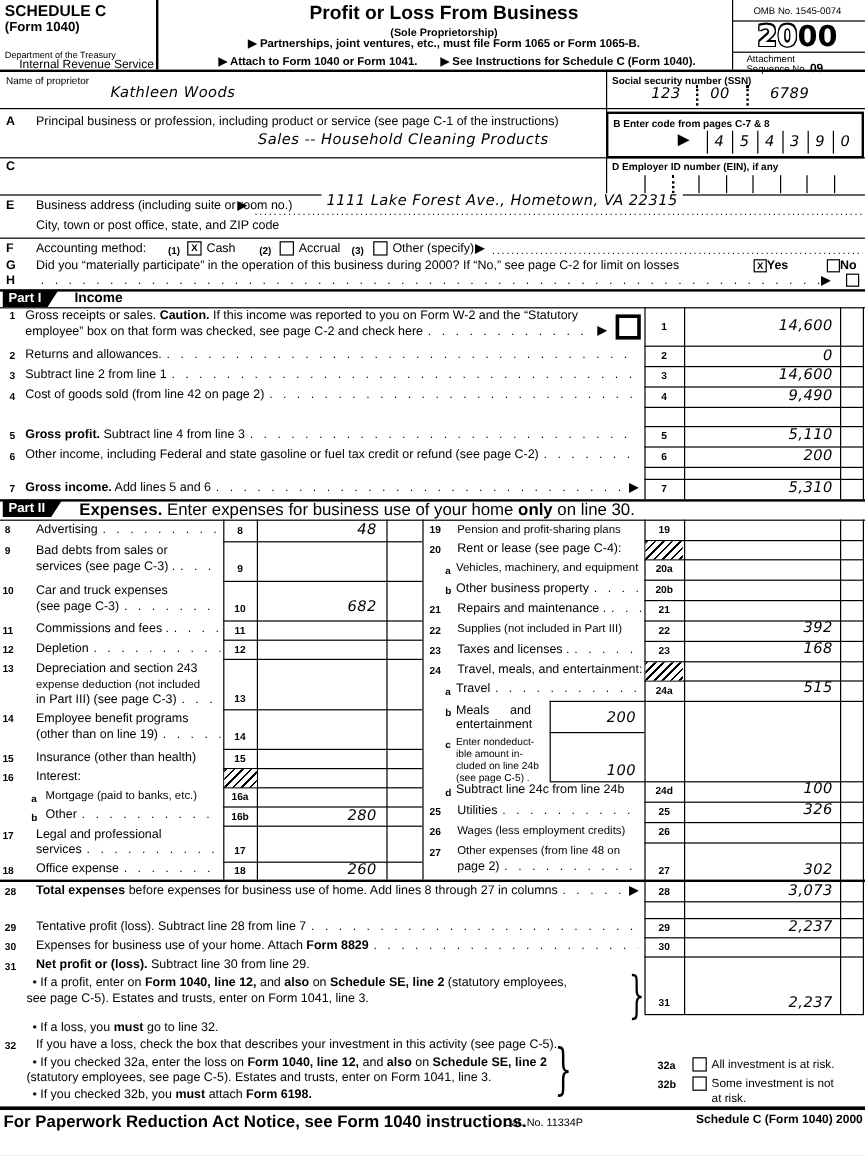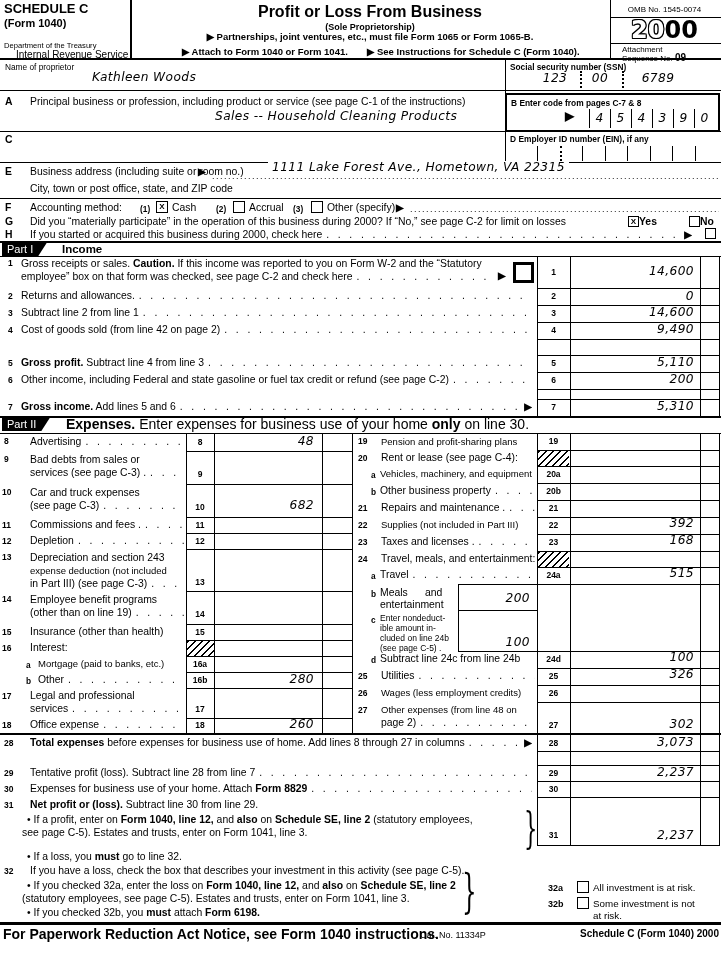--- a/index.html
+++ b/index.html
@@ -15,21 +15,21 @@
   .hl{position:absolute;height:1px;background:#000;}
   .hl2{position:absolute;height:2px;background:#000;}
   .vl{position:absolute;width:1px;background:#000;}
   .vl2{position:absolute;width:2px;background:#000;}
   .vld{position:absolute;width:0;border-left:2px dotted #000;}
   .cb{position:absolute;width:9px;height:9px;border:1px solid #000;font-size:8px;line-height:9px;
       text-align:center;font-weight:bold;background:#fff;}
   .cb10{width:10px;height:10px;line-height:10px;}
   .cbBig{width:15px;height:15px;border-width:3px;font-size:10px;line-height:15px;}
   .hatch{position:absolute;background:repeating-linear-gradient(135deg,#000 0 1.5px,#fff 1.5px 5px);}
-  .chip{position:absolute;background:#000;color:#fff;font-weight:normal;font-size:11px;height:14px;
+  .chip{position:absolute;background:#000;color:#fff;font-weight:bold;font-size:11px;height:14px;
         line-height:14px;padding:0 14px 0 5px;clip-path:polygon(0 0,100% 0,calc(100% - 9px) 100%,0 100%);}
   .num{position:absolute;font-weight:bold;font-size:8.5px;text-align:center;width:33px;line-height:10px;}
   .amt{position:absolute;text-align:right;}
   .sm{font-size:8.3px;}
   .tight{font-size:9.5px;}
   .c8{font-size:8.5px;line-height:10px;}
   .outline{color:#fff;text-shadow:-1px -1px 0 #000,1px -1px 0 #000,-1px 1px 0 #000,1px 1px 0 #000,-1px 0 0 #000,1px 0 0 #000,0 1px 0 #000,0 -1px 0 #000;}
   .brace{position:absolute;font-family:"DejaVu Serif",serif;font-weight:400;transform:scaleX(.5);transform-origin:left top;}
 </style>
 </head>
@@ -125,21 +125,20 @@
 
   <div class="abs b" style="left:5px;top:216px">G</div>
   <div class="abs" style="left:30px;top:216px">Did you “materially participate” in the operation of this business during 2000? If “No,” see page C-2 for limit on losses</div>
   <div class="cb" style="left:628px;top:216px">X</div>
   <div class="abs b" style="left:639px;top:216px">Yes</div>
   <div class="cb" style="left:689px;top:216px"></div>
   <div class="abs b" style="left:700px;top:216px">No</div>
 
   <div class="abs b" style="left:5px;top:229px">H</div>
   <div class="abs row" style="left:30px;top:229px;width:662px">
-    <span>If you started or acquired this business during 2000, check here</span>
     <span class="fill">.   .   .   .   .   .   .   .   .   .   .   .   .   .   .   .   .   .   .   .   .   .   .   .   .   .   .   .   .   .   .   .   .   .   .   .   .   .   .   .   .   .   .   .   .   .   .   .   .   .   .   .   .   .   .   .   .   .   .   .</span>
     <span class="b" style="font-size:10px">▶</span>
   </div>
   <div class="cb" style="left:705px;top:228px"></div>
 
   <div class="hl2" style="left:0;top:241px;width:721px"></div>
   <div class="chip" style="left:2px;top:242px">Part I</div>
   <div class="abs b" style="left:62px;top:243px;font-size:11.5px">Income</div>
   <div class="hl" style="left:0;top:256px;width:721px"></div>
 

